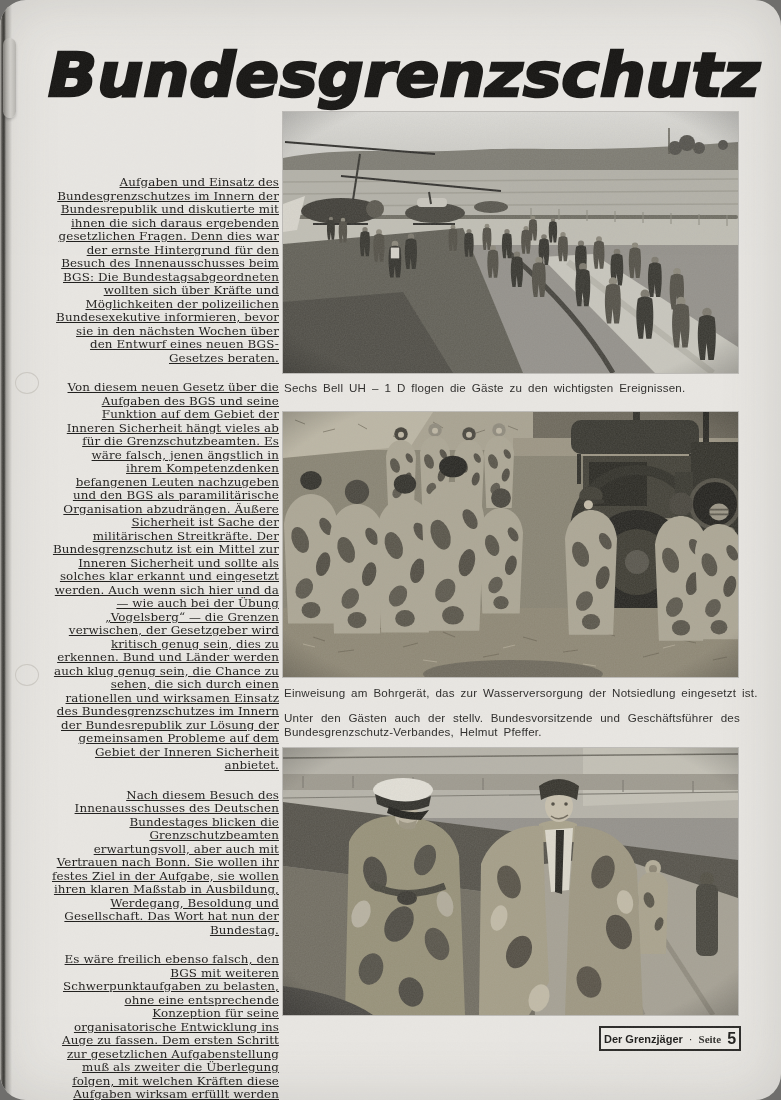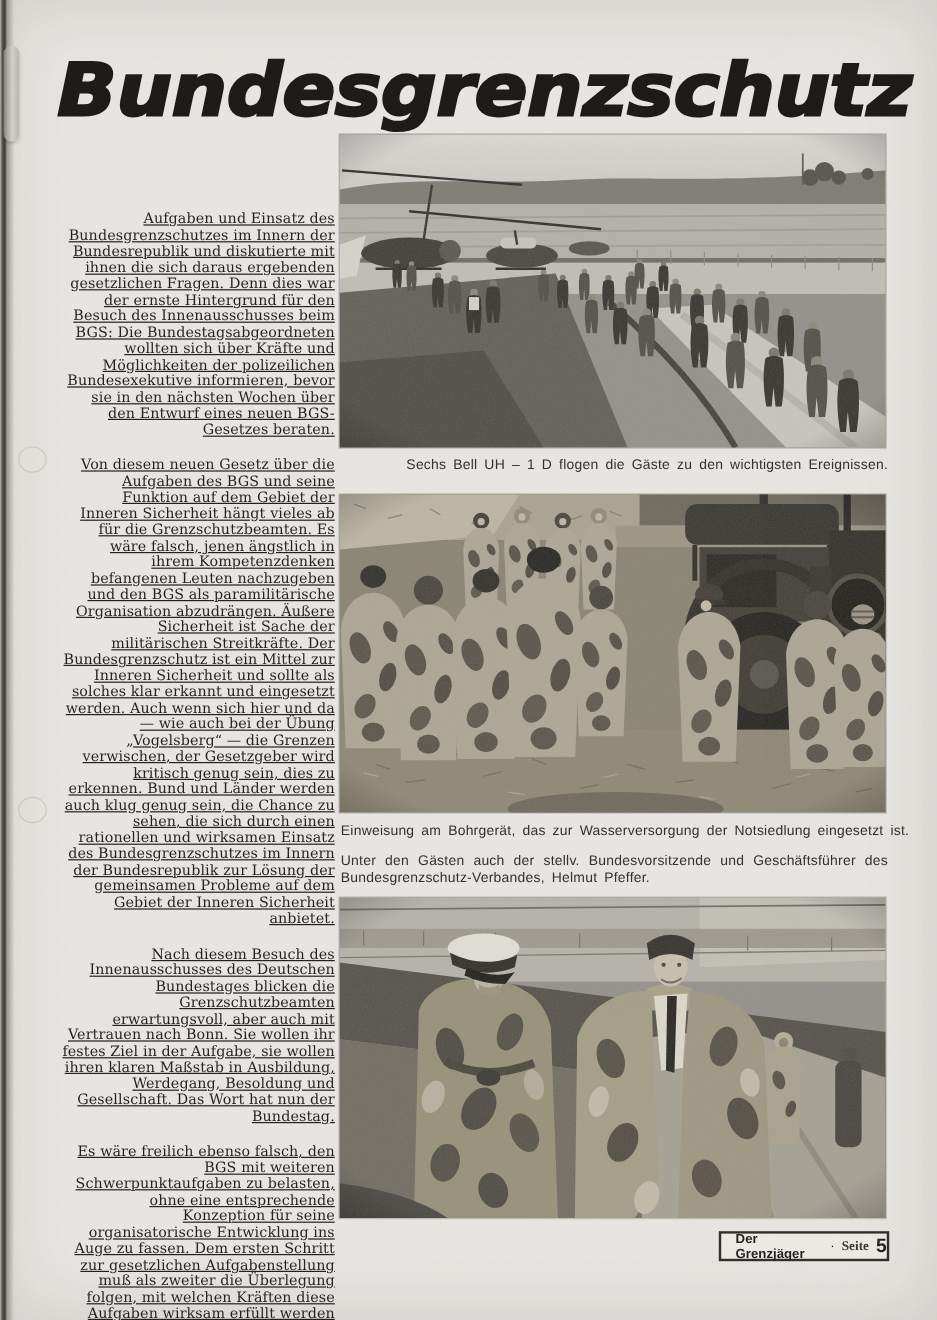--- a/index.html
+++ b/index.html
@@ -1,17 +1,17 @@
 <!DOCTYPE html>
 <html><head>
 <meta charset="utf-8">
 <style>
   html,body{margin:0;padding:0;background:#6f6e6c;}
   .page{position:relative;width:781px;height:1100px;background:#e8e6e2;overflow:hidden;
-        font-family:"DejaVu Serif",serif;box-shadow:inset 0 0 60px rgba(90,88,84,.18);}
+        font-family:"DejaVu Serif",serif;box-shadow:inset 0 0 60px rgba(90,88,84,.18);border-radius:26px;}
   
   .spine{position:absolute;left:0;top:0;width:12px;height:1100px;
          background:linear-gradient(to right,#b8b6b1 0px,#53514d 2px,#373632 4px,#9e9c97 6px,rgba(232,230,226,0) 12px);}
   .tape{position:absolute;left:3px;top:38px;width:13px;height:80px;border-radius:7px;
         background:linear-gradient(to right,#8f8d88,#d2d0cb 55%,#aeaca7);opacity:.85;
         box-shadow:0 2px 3px rgba(40,40,38,.25);}
   .punch{position:absolute;width:22px;height:20px;border:1.5px solid #cbc8c2;border-radius:50%;}
   .punch.p1{left:15px;top:372px;}
   .punch.p2{left:15px;top:664px;}
   
@@ -23,30 +23,30 @@
        font-size:11.9px;line-height:13.5px;color:#1d1c1a;letter-spacing:.1px;}
   .col p{margin:0 0 16px 18px;text-decoration:underline;}
   
   .ph{position:absolute;left:283px;width:455px;line-height:0;background:#93908a;
       box-shadow:0 0 0 1px rgba(60,58,54,.25);}
   .ph svg{display:block;}
   #ph1{top:112px;height:261px;}
   #ph2{top:412px;height:265px;}
   #ph3{top:748px;height:267px;}
   .cap{position:absolute;left:284px;width:456px;font-family:"Liberation Sans",sans-serif;
-       font-size:11.6px;color:#2d2c2a;letter-spacing:.2px;word-spacing:2.4px;line-height:13.5px;text-align:right;}
+       font-size:11.6px;color:#2d2c2a;letter-spacing:.2px;word-spacing:2.4px;line-height:13.5px;}
   .cap.one{white-space:nowrap;}
   #cap1{top:381px;}
   #cap2{top:686px;}
   #cap3{top:711px;text-align:justify;}
   
   .footerbox{position:absolute;left:599px;top:1026px;width:138px;height:21px;
              border:2px solid #2b2a28;display:flex;align-items:center;justify-content:center;
              gap:6px;font-family:"Liberation Sans",sans-serif;color:#1e1d1b;background:rgba(240,238,234,.55);}
-  .fm{font-weight:bold;font-size:11px;padding-left:12px;}
+  .fm{font-weight:bold;font-size:11px;}
   .fd{font-size:11px;}
   .fw{font-size:11px;color:#343330;font-weight:bold;font-family:Liberation Serif, serif;}
   .fn{font-weight:bold;font-size:16px;line-height:1;}
   .papergrain{position:absolute;left:0;top:0;pointer-events:none;opacity:.45;}
 </style>
 </head>
 <body>
 
 <div class="page">
 

